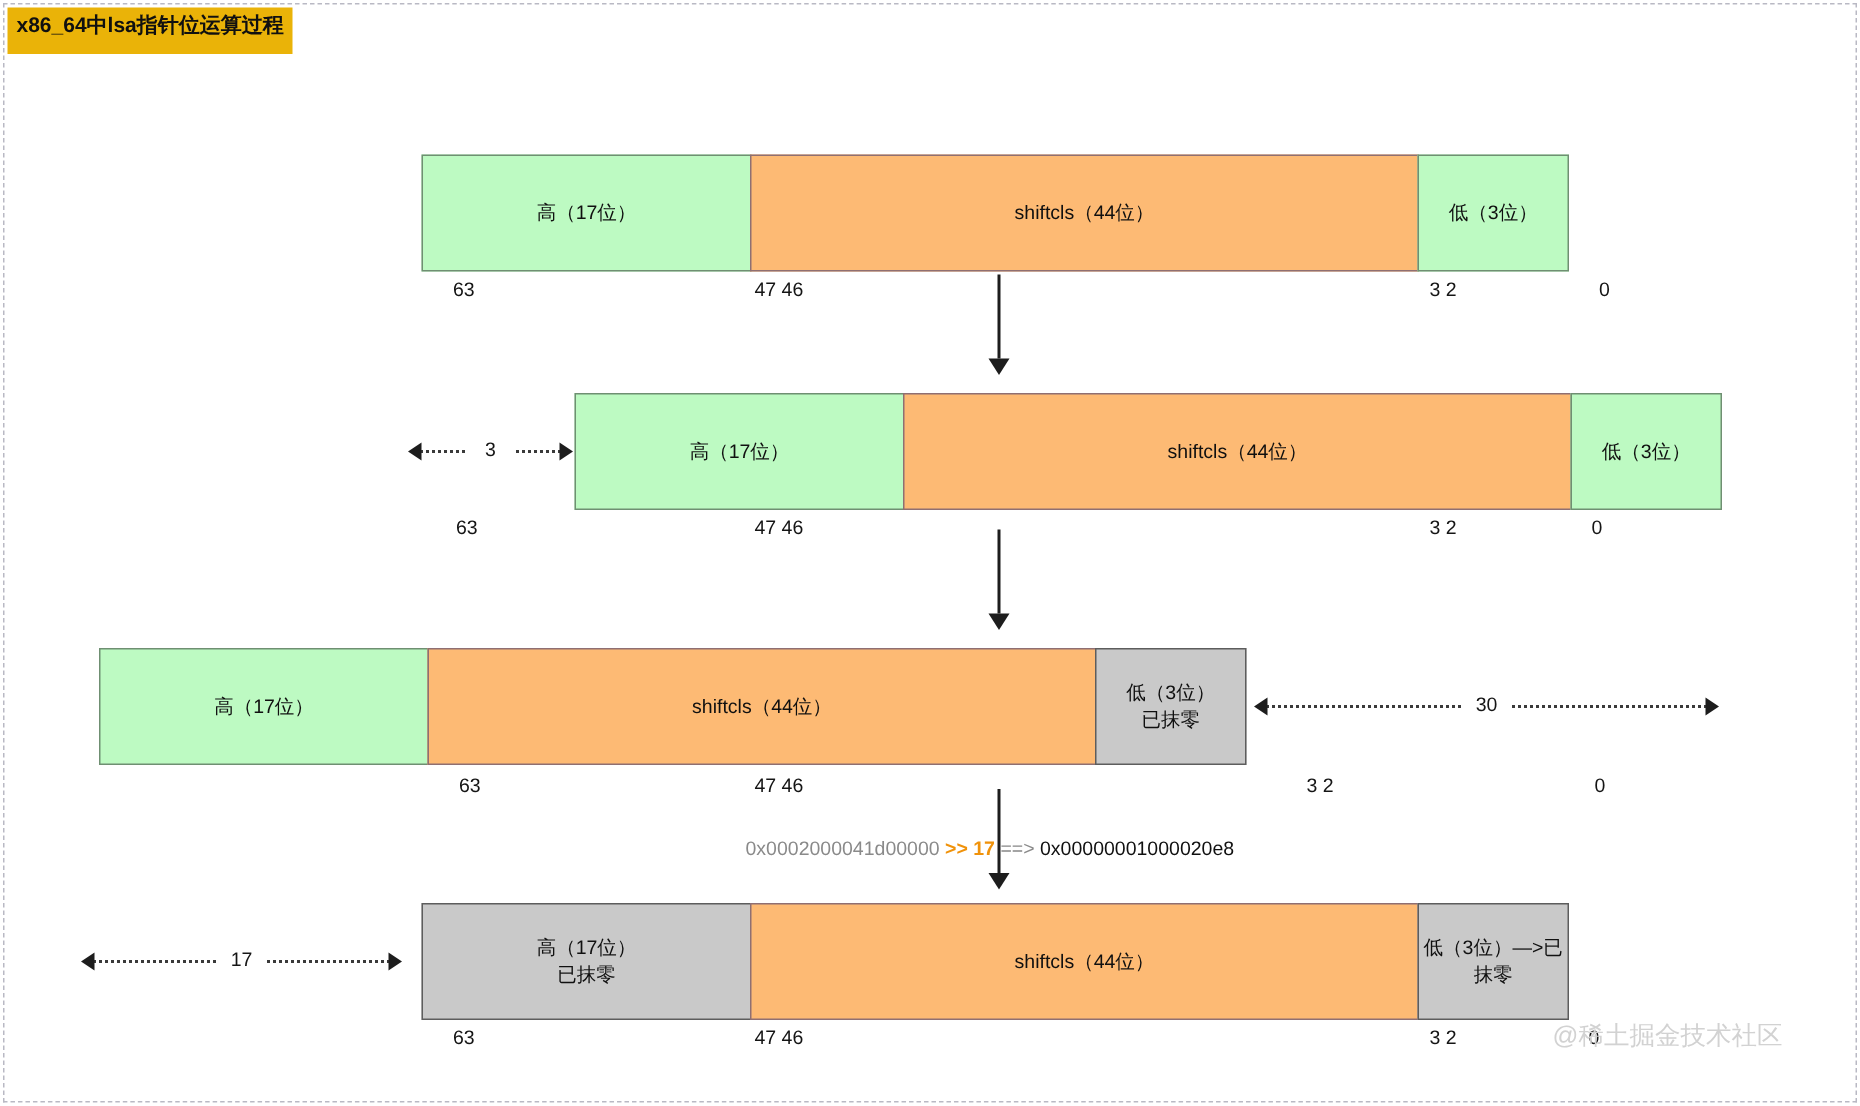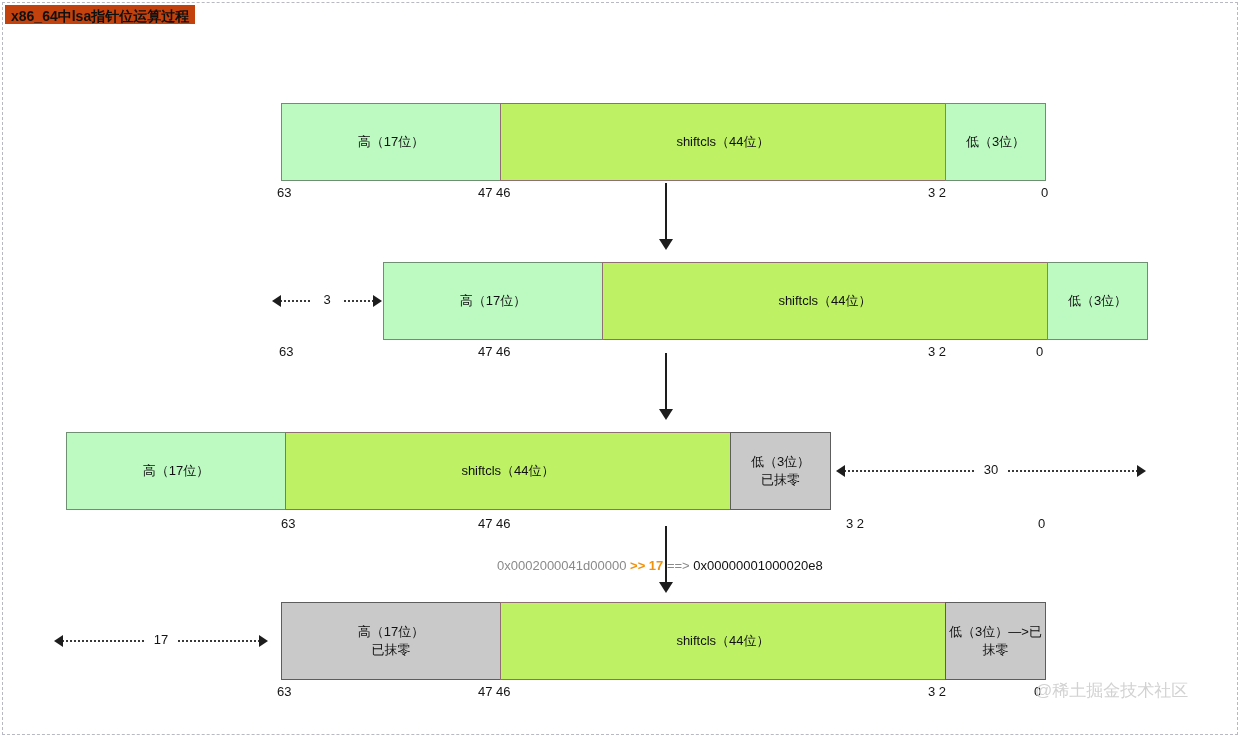--- a/index.html
+++ b/index.html
@@ -13,23 +13,23 @@
 
   
   .page-border{
     position:absolute;left:2px;top:2px;right:2px;bottom:2px;
     border:1px dashed #b9b9c4;box-sizing:border-box;pointer-events:none;
   }
 
   
   .title-badge{
     position:absolute;left:5px;top:5px;
-    background:#c2410c;color:#101010;
+    background:#eab308;color:#101010;
     font-size:14px;font-weight:bold;
-    padding:3px 6px 0 6px;line-height:16px;
+    padding:3px 6px 12px 6px;line-height:16px;
     white-space:nowrap;
     text-align:right;
   }
 
   
   .addr-line{
     position:absolute;top:56px;left:0;width:1240px;
     text-align:center;font-size:13.5px;color:#111;
     white-space:nowrap;
   }
@@ -41,26 +41,26 @@
   .cell{
     box-sizing:border-box;
     border:1px solid #6b6b6b;
     margin-left:-1px;
     display:flex;align-items:center;justify-content:center;
     font-size:13px;color:#101010;text-align:center;
     line-height:18px;
   }
   .cell:first-child{margin-left:0;}
   .c-green{background:#bdfac2;border-color:#6f8f72;}
-  .c-pink{background:#bef264;border-color:#8f6f72;}
+  .c-pink{background:#fdba74;border-color:#8f6f72;}
   .c-gray{background:#c9c9c9;border-color:#5d5d5d;}
 
   
   .bitnum{
-    position:absolute;font-size:13px;color:#151515;white-space:nowrap;
+    position:absolute;font-size:13px;color:#151515;white-space:nowrap;margin-left:25px;
   }
 
   
   .op{
     position:absolute;font-size:13px;white-space:nowrap;
     color:#1a1a1a;
   }
   .op .from{color:#8a8a8a;}
   .op .shift{color:#f0920a;font-weight:bold;}
   .op .arrow{color:#8a8a8a;}

